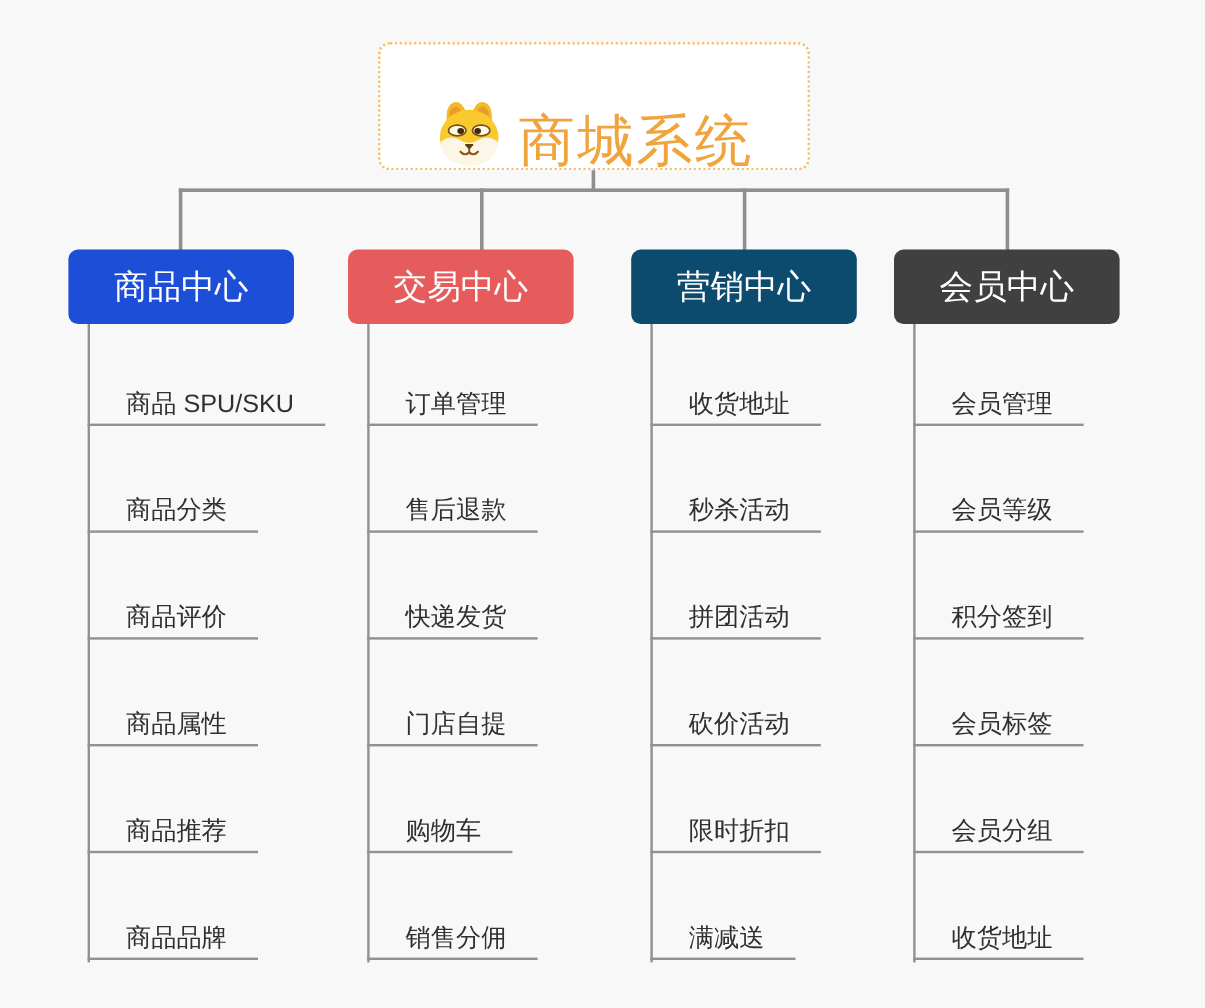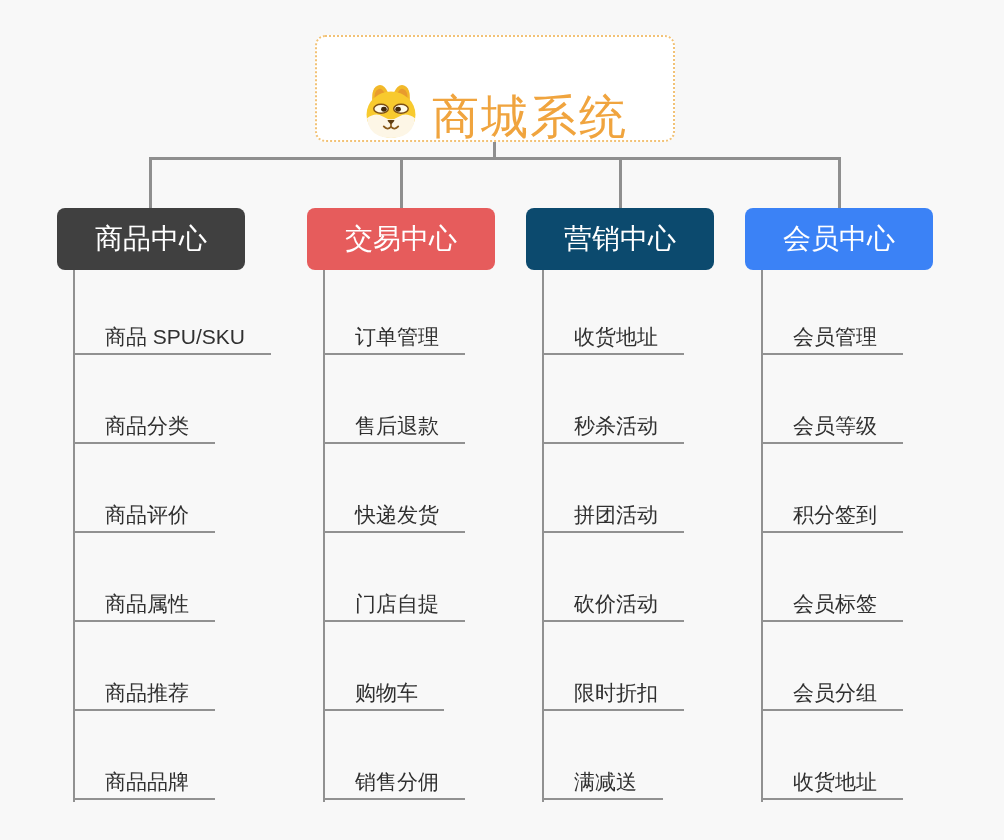--- a/index.html
+++ b/index.html
@@ -49,21 +49,21 @@
   }
 
   
   .branch {
     position: absolute;
     top: 208px;
     width: 188px;
     height: 610px;
   }
   .branch-0 { left: 57px; }
-  .branch-1 { left: 307px; }
+  .branch-1 { left: 290px; }
   .branch-2 { left: 526px; }
   .branch-3 { left: 745px; }
 
   .branch-header {
     position: absolute;
     left: 0; top: 0;
     width: 188px; height: 62px;
     border-radius: 8px;
     display: flex;
     align-items: center;
@@ -131,21 +131,21 @@
         <path d="M28.6 42 L35.4 42 Q36 42.4 35.6 43 L32.8 46.4 Q32 47.2 31.2 46.4 L28.4 43 Q28 42.4 28.6 42 Z" fill="#5f3d10"></path>
         <path d="M32 46.8 L32 49.6" stroke="#8a5a1a" stroke-width="1.8" stroke-linecap="round"></path>
 
         <path d="M24 49 Q28 53.4 32 49.6 Q36 53.4 40 49" stroke="#8a5a1a" stroke-width="2" fill="none" stroke-linecap="round"></path>
       </svg>
     </span>
     <span class="root-title" style="color: rgb(240, 164, 62);">商城系统</span>
   </div>
 
   <div class="branch branch-0">
-    <div class="branch-header" style="background-color: #404040;">
+    <div class="branch-header" style="background-color: #1d4ed8;">
       <span>商品中心</span>
     </div>
     <div class="spine"></div>
     <div class="leaf li-0">商品 SPU/SKU</div>
     <div class="leaf li-1">商品分类</div>
     <div class="leaf li-2">商品评价</div>
     <div class="leaf li-3">商品属性</div>
     <div class="leaf li-4">商品推荐</div>
     <div class="leaf li-5">商品品牌</div>
   </div>
@@ -170,21 +170,21 @@
     <div class="spine"></div>
     <div class="leaf li-0">收货地址</div>
     <div class="leaf li-1">秒杀活动</div>
     <div class="leaf li-2">拼团活动</div>
     <div class="leaf li-3">砍价活动</div>
     <div class="leaf li-4">限时折扣</div>
     <div class="leaf li-5">满减送</div>
   </div>
 
   <div class="branch branch-3">
-    <div class="branch-header" style="background-color: #3b82f6;">
+    <div class="branch-header" style="background-color: #404040;">
       <span>会员中心</span>
     </div>
     <div class="spine"></div>
     <div class="leaf li-0">会员管理</div>
     <div class="leaf li-1">会员等级</div>
     <div class="leaf li-2">积分签到</div>
     <div class="leaf li-3">会员标签</div>
     <div class="leaf li-4">会员分组</div>
     <div class="leaf li-5">收货地址</div>
   </div>

